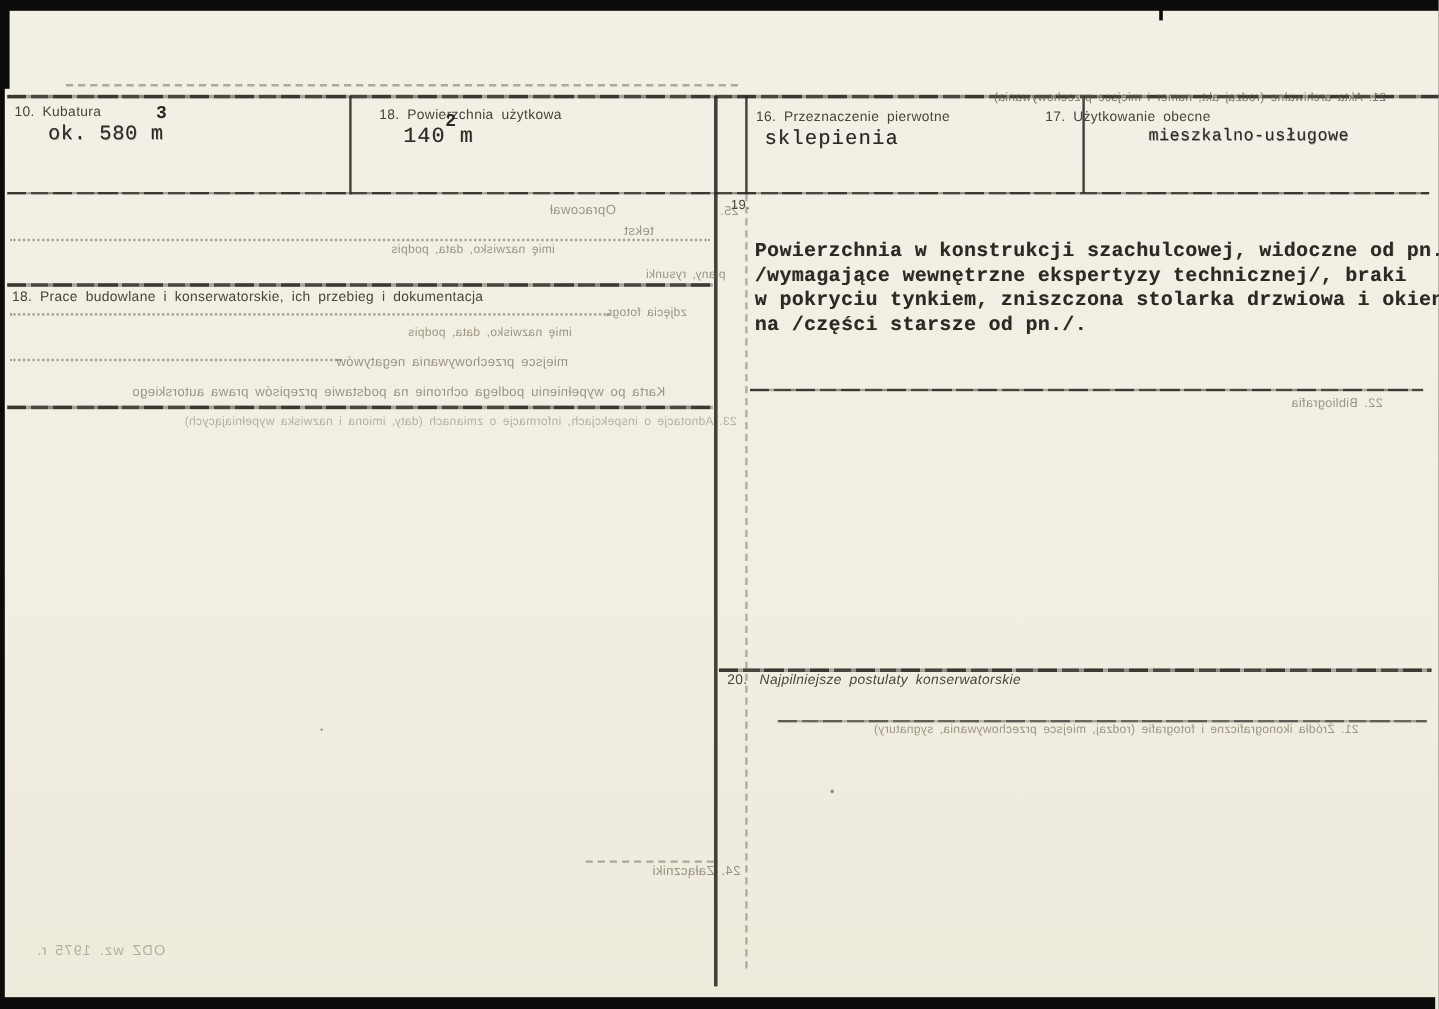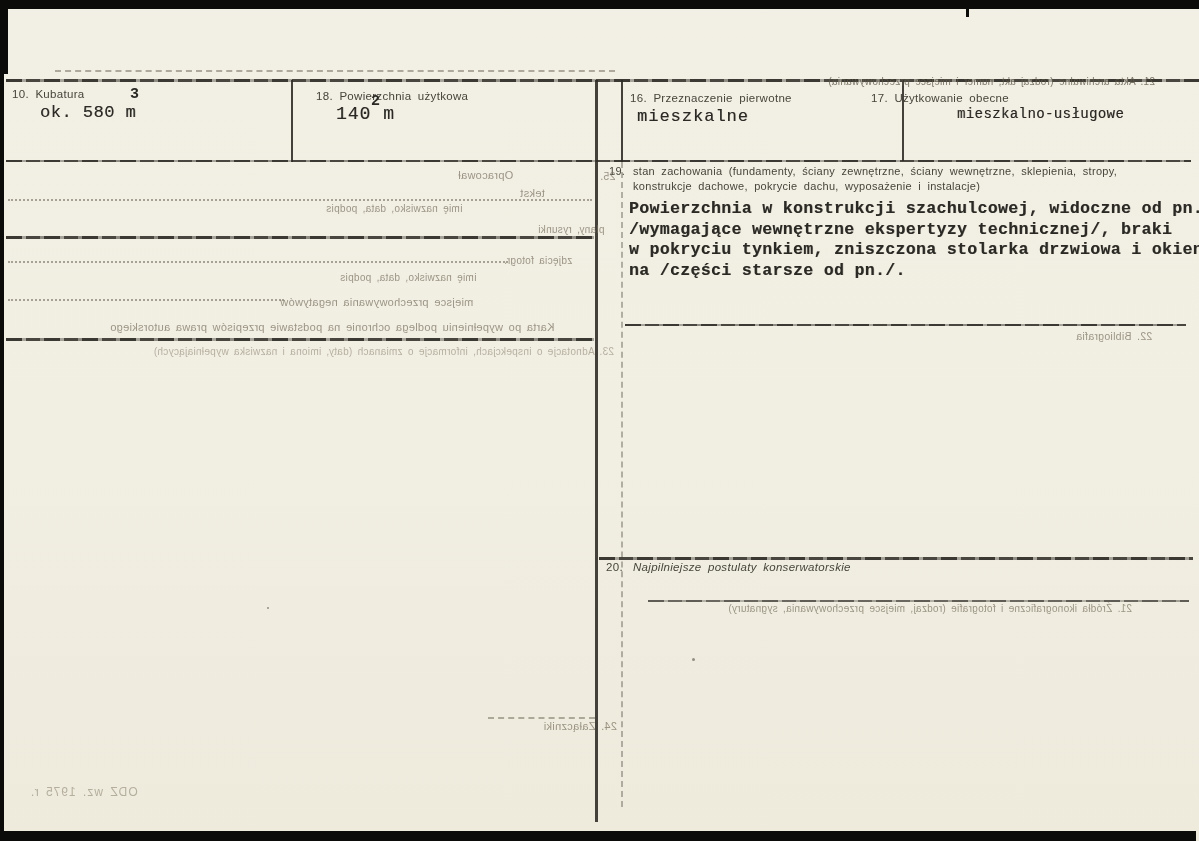--- a/index.html
+++ b/index.html
@@ -69,33 +69,32 @@
 
   <div class="lbl" style="left:12px;top:88px;">10. Kubatura</div>
   <div class="typed" style="left:40px;top:103px;font-size:17px;letter-spacing:.5px;">ok. 580 m</div>
   <div class="typed-sup" style="left:130px;top:86px;font-size:15px;">3</div>
 
   <div class="lbl" style="left:316px;top:90px;">18. Powierzchnia użytkowa</div>
   <div class="typed" style="left:336px;top:104px;font-size:18px;letter-spacing:1px;">140 m</div>
   <div class="typed-sup" style="left:371px;top:93px;font-size:15px;">2</div>
 
   <div class="lbl" style="left:630px;top:92px;">16. Przeznaczenie pierwotne</div>
-  <div class="typed" style="left:637px;top:107px;font-size:17px;letter-spacing:1px;">mieszkalne</div>
+  <div class="typed" style="left:637px;top:107px;font-size:17px;letter-spacing:1px;">sklepienia</div>
 
   <div class="lbl" style="left:871px;top:92px;">17. Użytkowanie obecne</div>
   <div class="typed" style="left:957px;top:106px;font-size:14px;letter-spacing:.4px;">mieszkalno-usługowe</div>
 
   <div class="lbl sm" style="left:609px;top:165px;">19.</div>
-  <div class="lbl sm" style="left:633px;top:165px;">stan zachowania (fundamenty, ściany zewnętrzne, ściany wewnętrzne, sklepienia, stropy,</div>
-  <div class="lbl sm" style="left:633px;top:180px;">konstrukcje dachowe, pokrycie dachu, wyposażenie i instalacje)</div>
   <div class="typedblock" style="left:629px;top:199px;"><span>Powierzchnia w konstrukcji szachulcowej, widoczne od pn.</span>
 <span>/wymagające wewnętrzne ekspertyzy technicznej/, braki</span>
 <span>w pokryciu tynkiem, zniszczona stolarka drzwiowa i okien-</span>
 <span>na /części starsze od pn./.</span></div>
 
+  <div class="lbl" style="left:10px;top:242px;">18. Prace budowlane i konserwatorskie, ich przebieg i dokumentacja</div>
 
   <div class="lbl" style="left:606px;top:561px;">20.</div>
   <div class="lbl" style="left:633px;top:561px;font-style:italic;">Najpilniejsze postulaty konserwatorskie</div>
 
   <div class="mir dk" style="left:828px;top:76px;font-size:10px;">21. Akta archiwalne (rodzaj akt, numer i miejsce przechowywania)</div>
   <div class="mir" style="left:600px;top:170px;">25.</div>
   <div class="mir" style="left:458px;top:169px;font-size:11px;">Opracował</div>
   <div class="mir" style="left:520px;top:187px;font-size:11px;">tekst</div>
   <div class="mir" style="left:326px;top:203px;font-size:10px;">imię nazwisko, data, podpis</div>
   <div class="mir" style="left:538px;top:224px;font-size:10px;">plany, rysunki</div>

